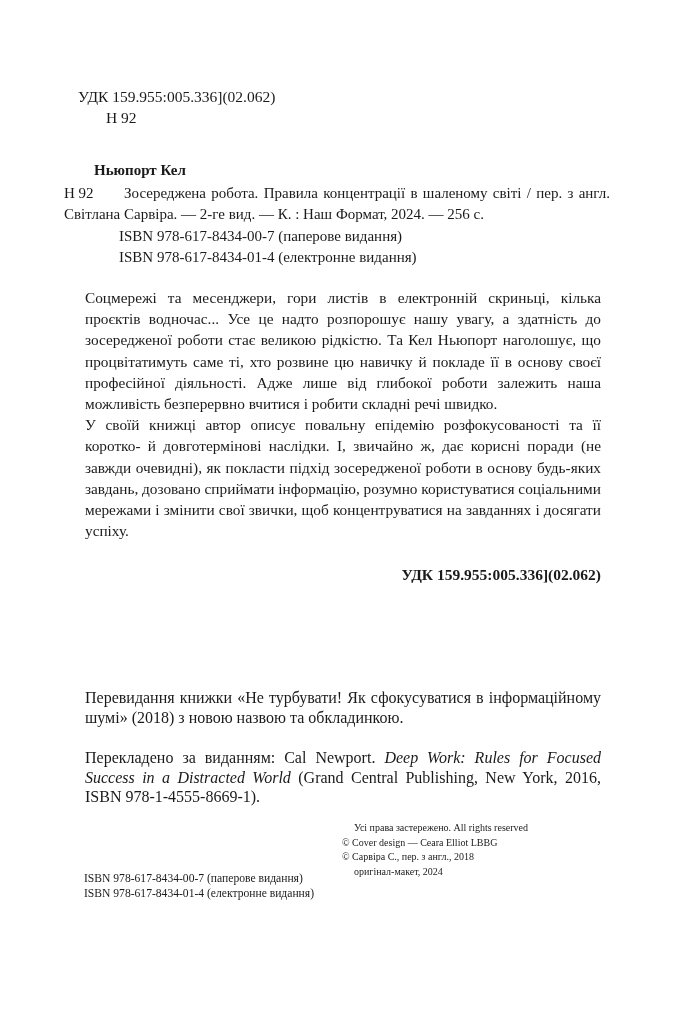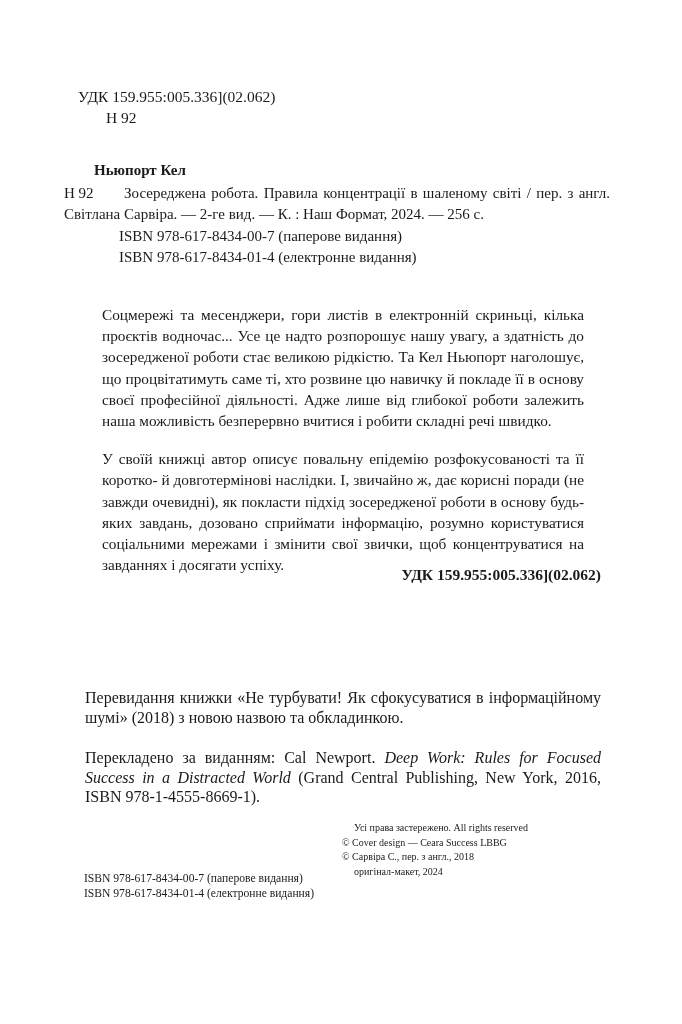--- a/index.html
+++ b/index.html
@@ -83,21 +83,21 @@
     position: absolute;
     left: 85px;
     top: 287px;
     width: 516px;
     font-size: 15.3px;
     line-height: 21.2px;
     text-align: justify;
     text-justify: inter-word;
   }
   .annotation p {
-    margin: 17px;
+    margin: 0;
     hyphens: manual;
   }
 
   
   .udk-repeat {
     position: absolute;
     left: 85px;
     top: 564px;
     width: 516px;
     text-align: right;
@@ -189,21 +189,21 @@
   <div class="note note-reissue">Перевидання книжки «Не турбувати! Як сфокусуватися в інформаційному шумі» (2018) з новою назвою та обкладинкою.</div>
 
   <div class="note note-source">
     <span>Перекладено за виданням: Cal Newport. </span><em>Deep Work: Rules for Focused Success in a Distracted World</em><span> (Grand Central Publishing, New York, 2016, ISBN 978-1-4555-8669-1).</span>
   </div>
 
   <div class="copyright">
     <div class="cr-head">Усі права застережено. All rights reserved</div>
     <div class="cr-line">
       <span>©</span>
-      <span>Cover design — Ceara Success LBBG</span>
+      <span>Cover design — Ceara Elliot LBBG</span>
     </div>
     <div class="cr-line">
       <span>©</span>
       <span>Сарвіра С., пер. з англ., 2018</span>
     </div>
     <div class="cr-cont">оригінал-макет, 2024</div>
   </div>
 
   <div class="isbn-foot">
     <div>ISBN 978-617-8434-00-7 (паперове видання)</div>

